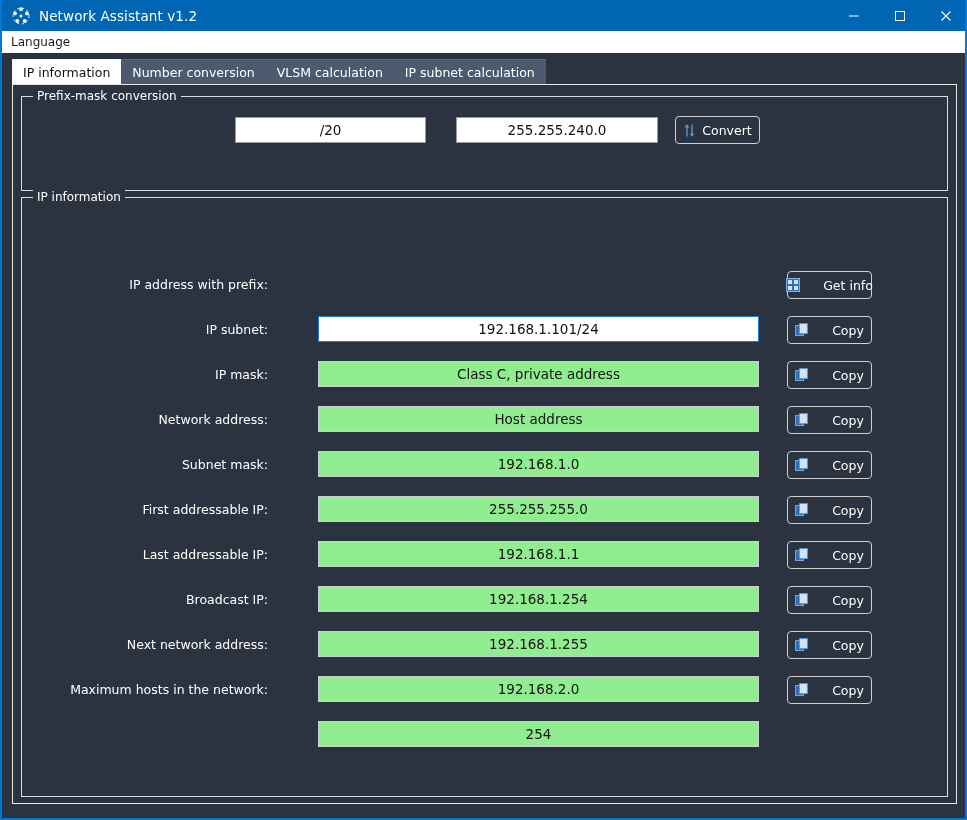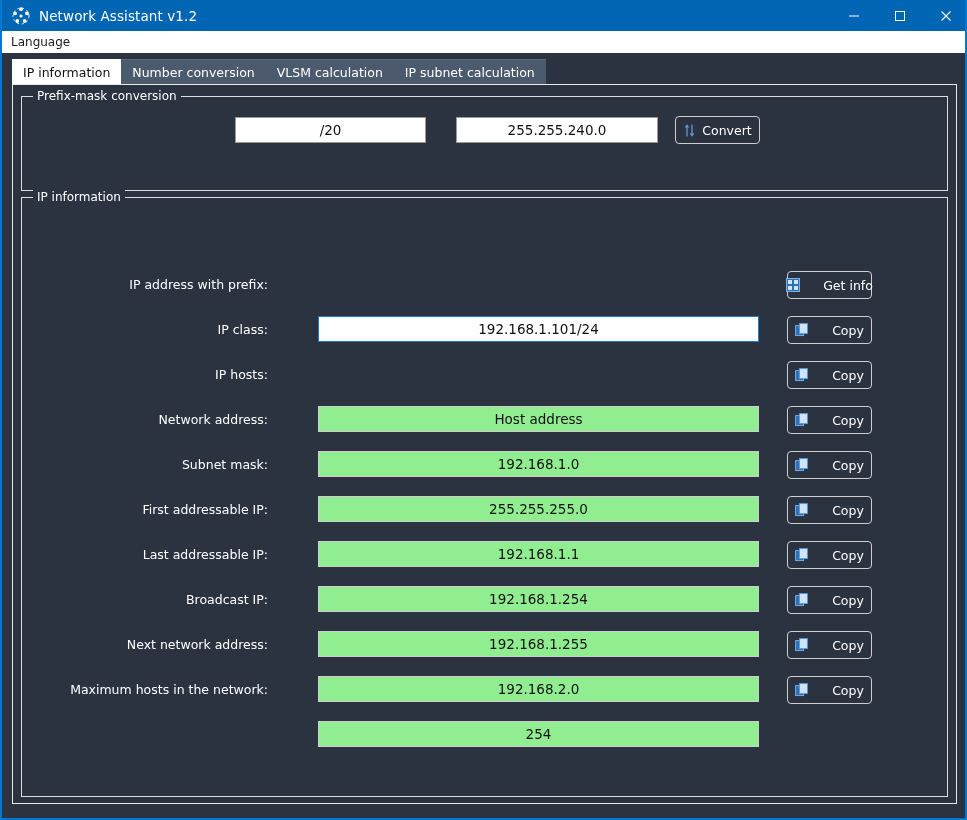--- a/index.html
+++ b/index.html
@@ -328,34 +328,35 @@
                 <rect x="8" y="2" width="4" height="4" fill="#cfe4f8"></rect>
                 <rect x="2" y="8" width="4" height="4" fill="#cfe4f8"></rect>
                 <rect x="8" y="8" width="4" height="4" fill="#cfe4f8"></rect>
               </svg>
             </span>
             <span>Get info</span>
           </button>
         </div>
 
         <div class="row" style="top:119px">
-          <div class="row-label">IP class:</div>
+          <div class="row-label">IP subnet:</div>
+          <input class="row-value" type="text" readonly="" value="Class C, private address" style="">
           <button class="btn row-btn">
             <span>
               <svg width="14" height="14" viewBox="0 0 14 14" class="ico">
                 <rect x="0.6" y="2.6" width="8" height="10" fill="#2f6fb5" stroke="#7fb3e8" stroke-width="0.9"></rect>
                 <rect x="4.4" y="0.6" width="8" height="10" fill="#cfe4f8" stroke="#5b9bd5" stroke-width="0.9"></rect>
               </svg>
             </span>
             <span>Copy</span>
           </button>
         </div>
 
         <div class="row" style="top:164px">
-          <div class="row-label">IP hosts:</div>
+          <div class="row-label">IP mask:</div>
           <input class="row-value" type="text" readonly="" value="Host address" style="">
           <button class="btn row-btn">
             <span>
               <svg width="14" height="14" viewBox="0 0 14 14" class="ico">
                 <rect x="0.6" y="2.6" width="8" height="10" fill="#2f6fb5" stroke="#7fb3e8" stroke-width="0.9"></rect>
                 <rect x="4.4" y="0.6" width="8" height="10" fill="#cfe4f8" stroke="#5b9bd5" stroke-width="0.9"></rect>
               </svg>
             </span>
             <span>Copy</span>
           </button>

